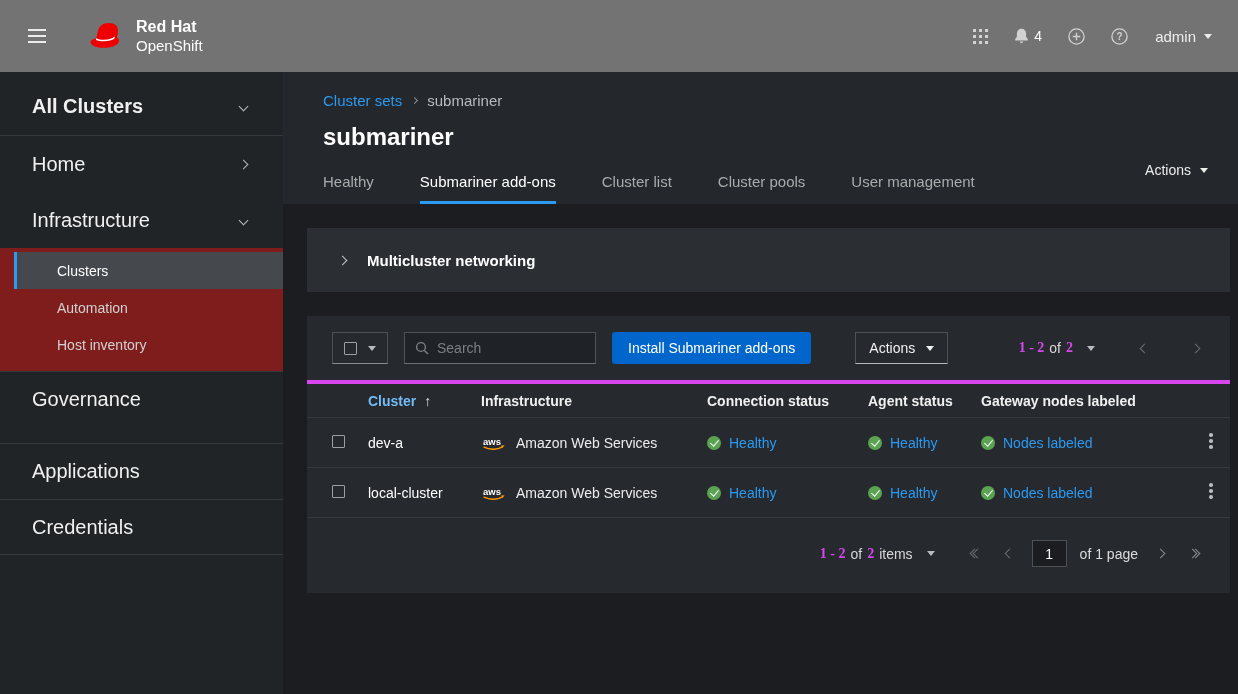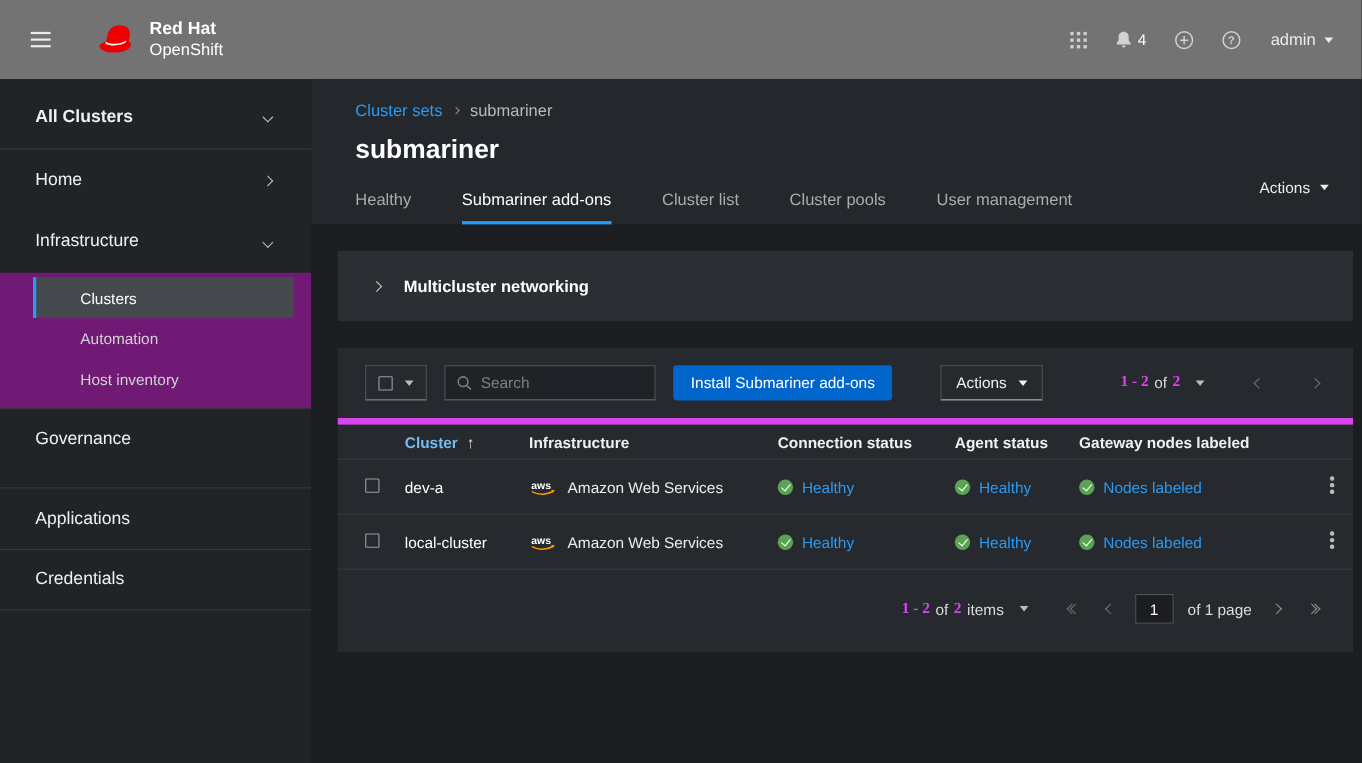--- a/index.html
+++ b/index.html
@@ -45,24 +45,24 @@
   .mast-btn { display:flex; align-items:center; padding:8px 13px; gap:5px; }
   .badge-count { font-size:14px; color:#fff; }
   .user-menu { display:flex; align-items:center; gap:8px; font-size:15px; color:#ececec; margin-left:14px; }
 
   
   .app-body { display:flex; height:622px; }
 
   
   .sidebar { width:283px; background:#212427; flex-shrink:0; display:flex; flex-direction:column; padding-top:6px; }
   .side-item { display:flex; align-items:center; justify-content:space-between;
-               padding:0 36px 0 32px; height:56px; font-size:16px; color:#f0f0f0; width:100%; text-align:left; }
+               padding:0 36px 0 32px; height:56px; font-size:20px; color:#f0f0f0; width:100%; text-align:left; }
   .side-item .chev { color:#b8bbbe; }
   .perspective { font-weight:bold; border-bottom:1px solid #35383c; height:58px; }
-  .subnav { list-style:none; background:#701a75; padding:4px 16px 8px; }
+  .subnav { list-style:none; background:#7f1d1d; padding:4px 0 8px; }
   .subnav-item { height:37px; display:flex; align-items:center; padding-left:40px; margin-left:14px;
                  font-size:14px; color:#d2d2d2; cursor:pointer; border-left:3px solid transparent; }
   .subnav-item.active { background:#45484c; color:#fff; border-left-color:#2b9af3; }
   .side-item.section { border-top:1px solid #35383c; }
   .side-item.section.first { margin-top:16px; }
   .side-item.section.last { border-bottom:1px solid #35383c; }
 
   
   .main { flex:1; display:flex; flex-direction:column; min-width:0; }
   .page-header { background:#24272b; padding:20px 28px 0 40px; position:relative; }
@@ -105,21 +105,21 @@
   .pag-summary .caret { margin-left:9px; color:#b8bbbe; }
   .pag-nav { color:#8a8d90; padding:6px; display:inline-flex; }
   .pag-nav.top-prev { margin-left:24px; }
   .pag-nav.top-next { margin-left:16px; }
   .pag-nav.dbl .chev + .chev { margin-left:-4px; }
 
   
   .tbl { font-size:14px; }
   .tr { display:grid; grid-template-columns:36px 113px 226px 161px 113px 218px 1fr;
         align-items:center; padding-left:25px; border-bottom:1px solid #35383c; }
-  .tr.thead { height:38px; border-top:6px solid #d946ef; font-weight:bold; color:#f0f0f0; }
+  .tr.thead { height:38px; border-top:4px solid #d946ef; font-weight:bold; color:#f0f0f0; }
   .tr.row { height:50px; }
   .th-cluster { display:flex; align-items:center; gap:8px; color:#73bcf7; cursor:pointer; }
   .sort-arrow { font-weight:normal; font-size:14px; color:#e0e0e0; }
   .cell-infra { display:flex; align-items:center; gap:9px; color:#ececec; }
   .cell-status { display:flex; align-items:center; gap:8px; }
   .cell-status a { color:#2b9af3; text-decoration:none; }
   .kebab-btn { color:#b8bbbe; padding:4px 10px; }
 
   
   .pagination-bottom { display:flex; align-items:center; justify-content:flex-end; gap:30px;

